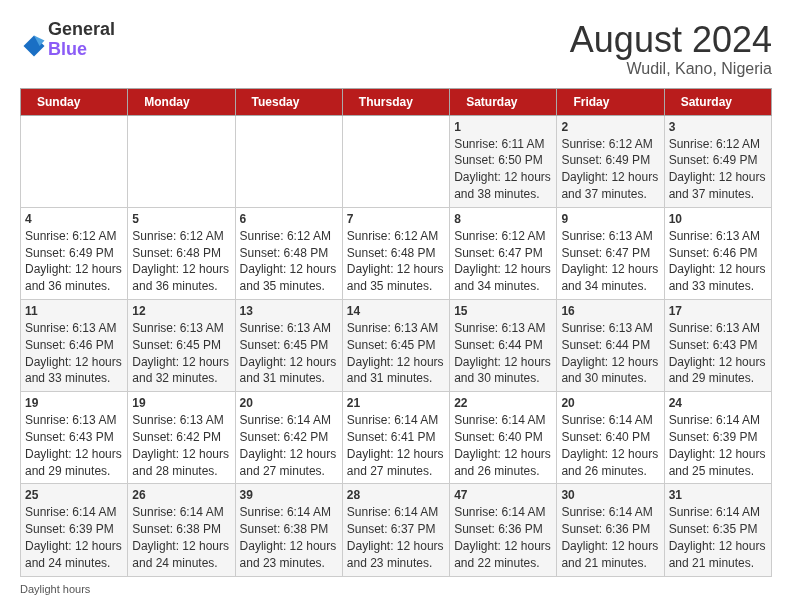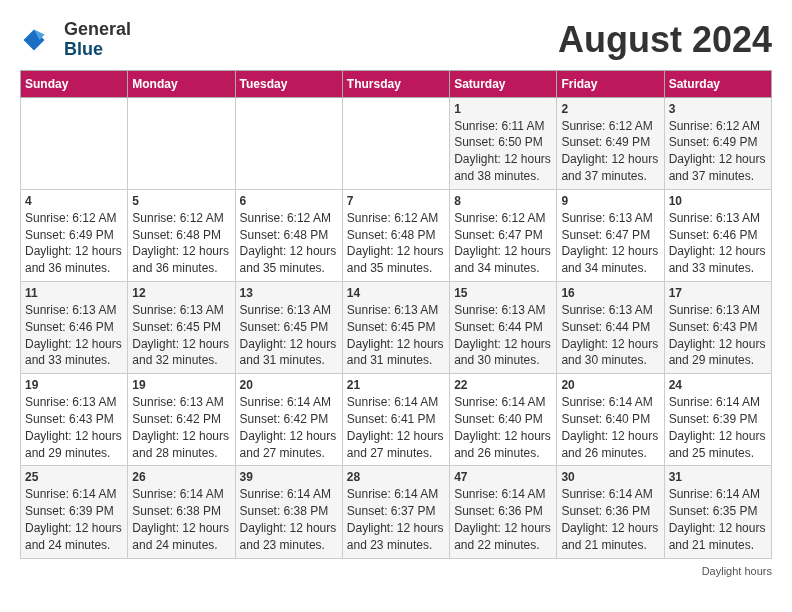--- a/index.html
+++ b/index.html
@@ -11,66 +11,66 @@
       padding: 20px;
     }
     .header {
       display: flex;
       justify-content: space-between;
       align-items: flex-start;
       margin-bottom: 10px;
     }
     .logo {
       display: flex;
-      align-items: center;
-      gap: 16px;
+      align-items: flex-end;
+      gap: 0;
     }
     .logo-text {
       display: flex;
       flex-direction: column;
       line-height: 1.1;
     }
     .logo-general {
       font-size: 18px;
       font-weight: bold;
       color: #333;
     }
     .logo-blue {
       font-size: 18px;
       font-weight: bold;
-      color: #0c4a6e;
+      color: #8b5cf6;
     }
     .logo-icon {
       width: 28px;
       height: 28px;
     }
     .title-block {
       text-align: right;
     }
     .calendar-title {
       font-size: 36px;
-      font-weight: bold;
+      font-weight: normal;
       color: #333;
       line-height: 1.1;
     }
     .calendar-subtitle {
       font-size: 16px;
       color: #555;
     }
     table {
       width: 100%;
       border-collapse: collapse;
       table-layout: fixed;
     }
     thead tr th {
-      background-color: #be185d;
+      background-color: #b91c1c;
       color: #fff;
       font-size: 12px;
       font-weight: bold;
-      padding: 6px 4px;
+      padding: 6px 16px;
       text-align: left;
       border: 1px solid #aaa;
     }
     tbody tr td {
       vertical-align: top;
       border: 1px solid #ccc;
       padding: 4px;
       font-size: 10px;
       color: #333;
       height: 80px;
@@ -89,39 +89,39 @@
       line-height: 1.4;
       color: #333;
     }
     td.empty {
       background: #fff !important;
     }
     .footer {
       margin-top: 6px;
       font-size: 11px;
       color: #555;
-      text-align: right;
     }
   </style>
 </head>
 <body>
 
 <div class="header">
   <div class="logo">
     <svg class="logo-icon" viewBox="0 0 40 40">
       <polygon points="20,5 35,20 20,35 5,20" fill="#1a6fc4"></polygon>
       <polygon points="20,5 35,12 28,20" fill="#4aa0e0"></polygon>
     </svg>
     <div class="logo-text">
       <span class="logo-general">General</span>
       <span class="logo-blue">Blue</span>
     </div>
   </div>
   <div class="title-block">
     <div class="calendar-title">August 2024</div>
+    <div class="calendar-subtitle">Wudil, Kano, Nigeria</div>
   </div>
 </div>
 
 <table>
   <thead>
     <tr id="header-row">
         <th>Sunday</th>
         <th>Monday</th>
         <th>Tuesday</th>
         <th>Thursday</th>

